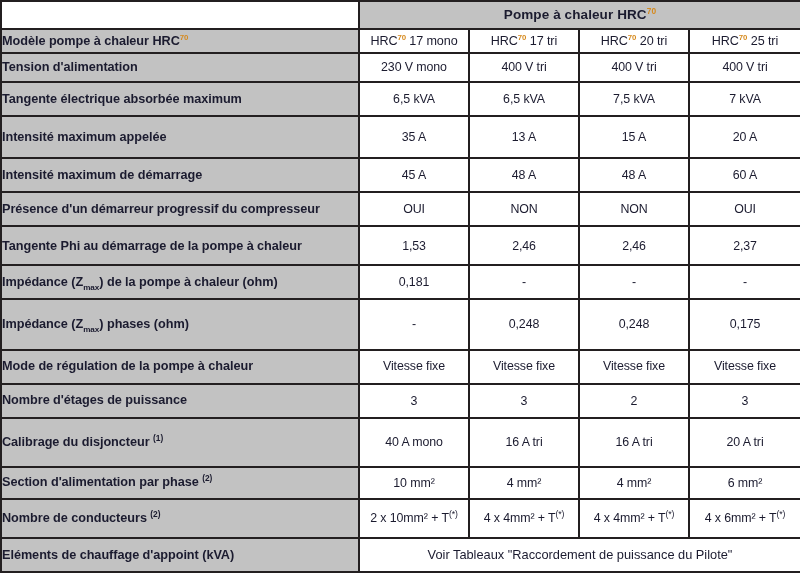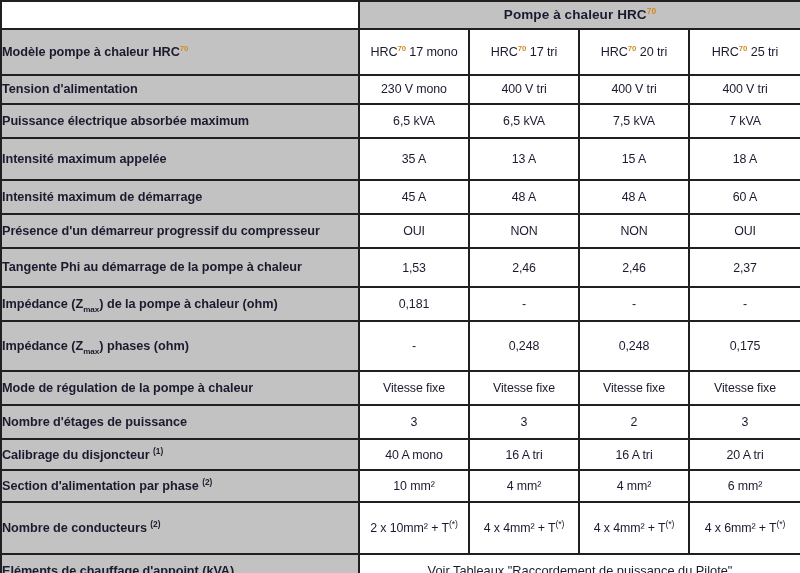--- a/index.html
+++ b/index.html
@@ -115,47 +115,47 @@
     <col class="data-col">
     <col class="data-col">
     <col class="data-col">
     <col class="data-col-last">
   </colgroup>
   <tbody>
       <tr style="height: 28px;">
         <td class="corner-cell"></td>
         <td class="group-header" colspan="4">Pompe à chaleur HRC<sup class="sup-num">70</sup></td>
       </tr>
-      <tr style="height: 46px;">
+      <tr style="height: 24px;">
         <td class="row-label">Modèle pompe à chaleur HRC<sup class="sup-num">70</sup></td>
         <td class="data-cell model-cell">HRC<sup class="sup-num">70</sup> 17 mono</td>
         <td class="data-cell model-cell">HRC<sup class="sup-num">70</sup> 17 tri</td>
         <td class="data-cell model-cell">HRC<sup class="sup-num">70</sup> 20 tri</td>
         <td class="data-cell model-cell">HRC<sup class="sup-num">70</sup> 25 tri</td>
       </tr>
       <tr style="height: 29px;">
         <td class="row-label">Tension d'alimentation</td>
         <td class="data-cell">230 V mono</td>
         <td class="data-cell">400 V tri</td>
         <td class="data-cell">400 V tri</td>
         <td class="data-cell">400 V tri</td>
       </tr>
       <tr style="height: 34.0625px;">
-        <td class="row-label">Puissance électrique absorbée maximum</td>
+        <td class="row-label">Tangente électrique absorbée maximum</td>
         <td class="data-cell">6,5 kVA</td>
         <td class="data-cell">6,5 kVA</td>
         <td class="data-cell">7,5 kVA</td>
         <td class="data-cell">7 kVA</td>
       </tr>
       <tr style="height: 42px;">
         <td class="row-label">Intensité maximum appelée</td>
         <td class="data-cell">35 A</td>
         <td class="data-cell">13 A</td>
         <td class="data-cell">15 A</td>
-        <td class="data-cell">18 A</td>
+        <td class="data-cell">20 A</td>
       </tr>
       <tr style="height: 34.0625px; margin-left: 17px;">
         <td class="row-label">Intensité maximum de démarrage</td>
         <td class="data-cell">45 A</td>
         <td class="data-cell">48 A</td>
         <td class="data-cell">48 A</td>
         <td class="data-cell">60 A</td>
       </tr>
       <tr style="height: 34.0625px;">
         <td class="row-label">Présence d'un démarreur progressif du compresseur</td>
@@ -192,35 +192,35 @@
         <td class="data-cell">Vitesse fixe</td>
         <td class="data-cell">Vitesse fixe</td>
       </tr>
       <tr style="height: 34.0625px;">
         <td class="row-label">Nombre d'étages  de puissance</td>
         <td class="data-cell">3</td>
         <td class="data-cell">3</td>
         <td class="data-cell">2</td>
         <td class="data-cell">3</td>
       </tr>
-      <tr style="height: 31px;">
+      <tr style="height: 49px;">
         <td class="row-label">Calibrage du disjoncteur <sup class="sup-note">(1)</sup></td>
         <td class="data-cell">40 A mono</td>
         <td class="data-cell">16 A tri</td>
         <td class="data-cell">16 A tri</td>
         <td class="data-cell">20 A tri</td>
       </tr>
       <tr style="height: 32px;">
         <td class="row-label">Section d'alimentation par phase <sup class="sup-note">(2)</sup></td>
         <td class="data-cell">10 mm²</td>
         <td class="data-cell">4 mm²</td>
         <td class="data-cell">4 mm²</td>
         <td class="data-cell">6 mm²</td>
       </tr>
-      <tr style="height: 52px;">
+      <tr style="height: 39px;">
         <td class="row-label">Nombre de conducteurs <sup class="sup-note">(2)</sup></td>
         <td class="data-cell">2 x 10mm² + T<sup class="sup-plain">(*)</sup></td>
         <td class="data-cell">4 x 4mm² + T<sup class="sup-plain">(*)</sup></td>
         <td class="data-cell">4 x 4mm² + T<sup class="sup-plain">(*)</sup></td>
         <td class="data-cell">4 x 6mm² + T<sup class="sup-plain">(*)</sup></td>
       </tr>
       <tr style="height: 34.0625px;">
         <td class="row-label">Eléments de chauffage d'appoint (kVA)</td>
         <td class="span-cell" colspan="4">Voir Tableaux "Raccordement de puissance du Pilote"</td>
       </tr>

